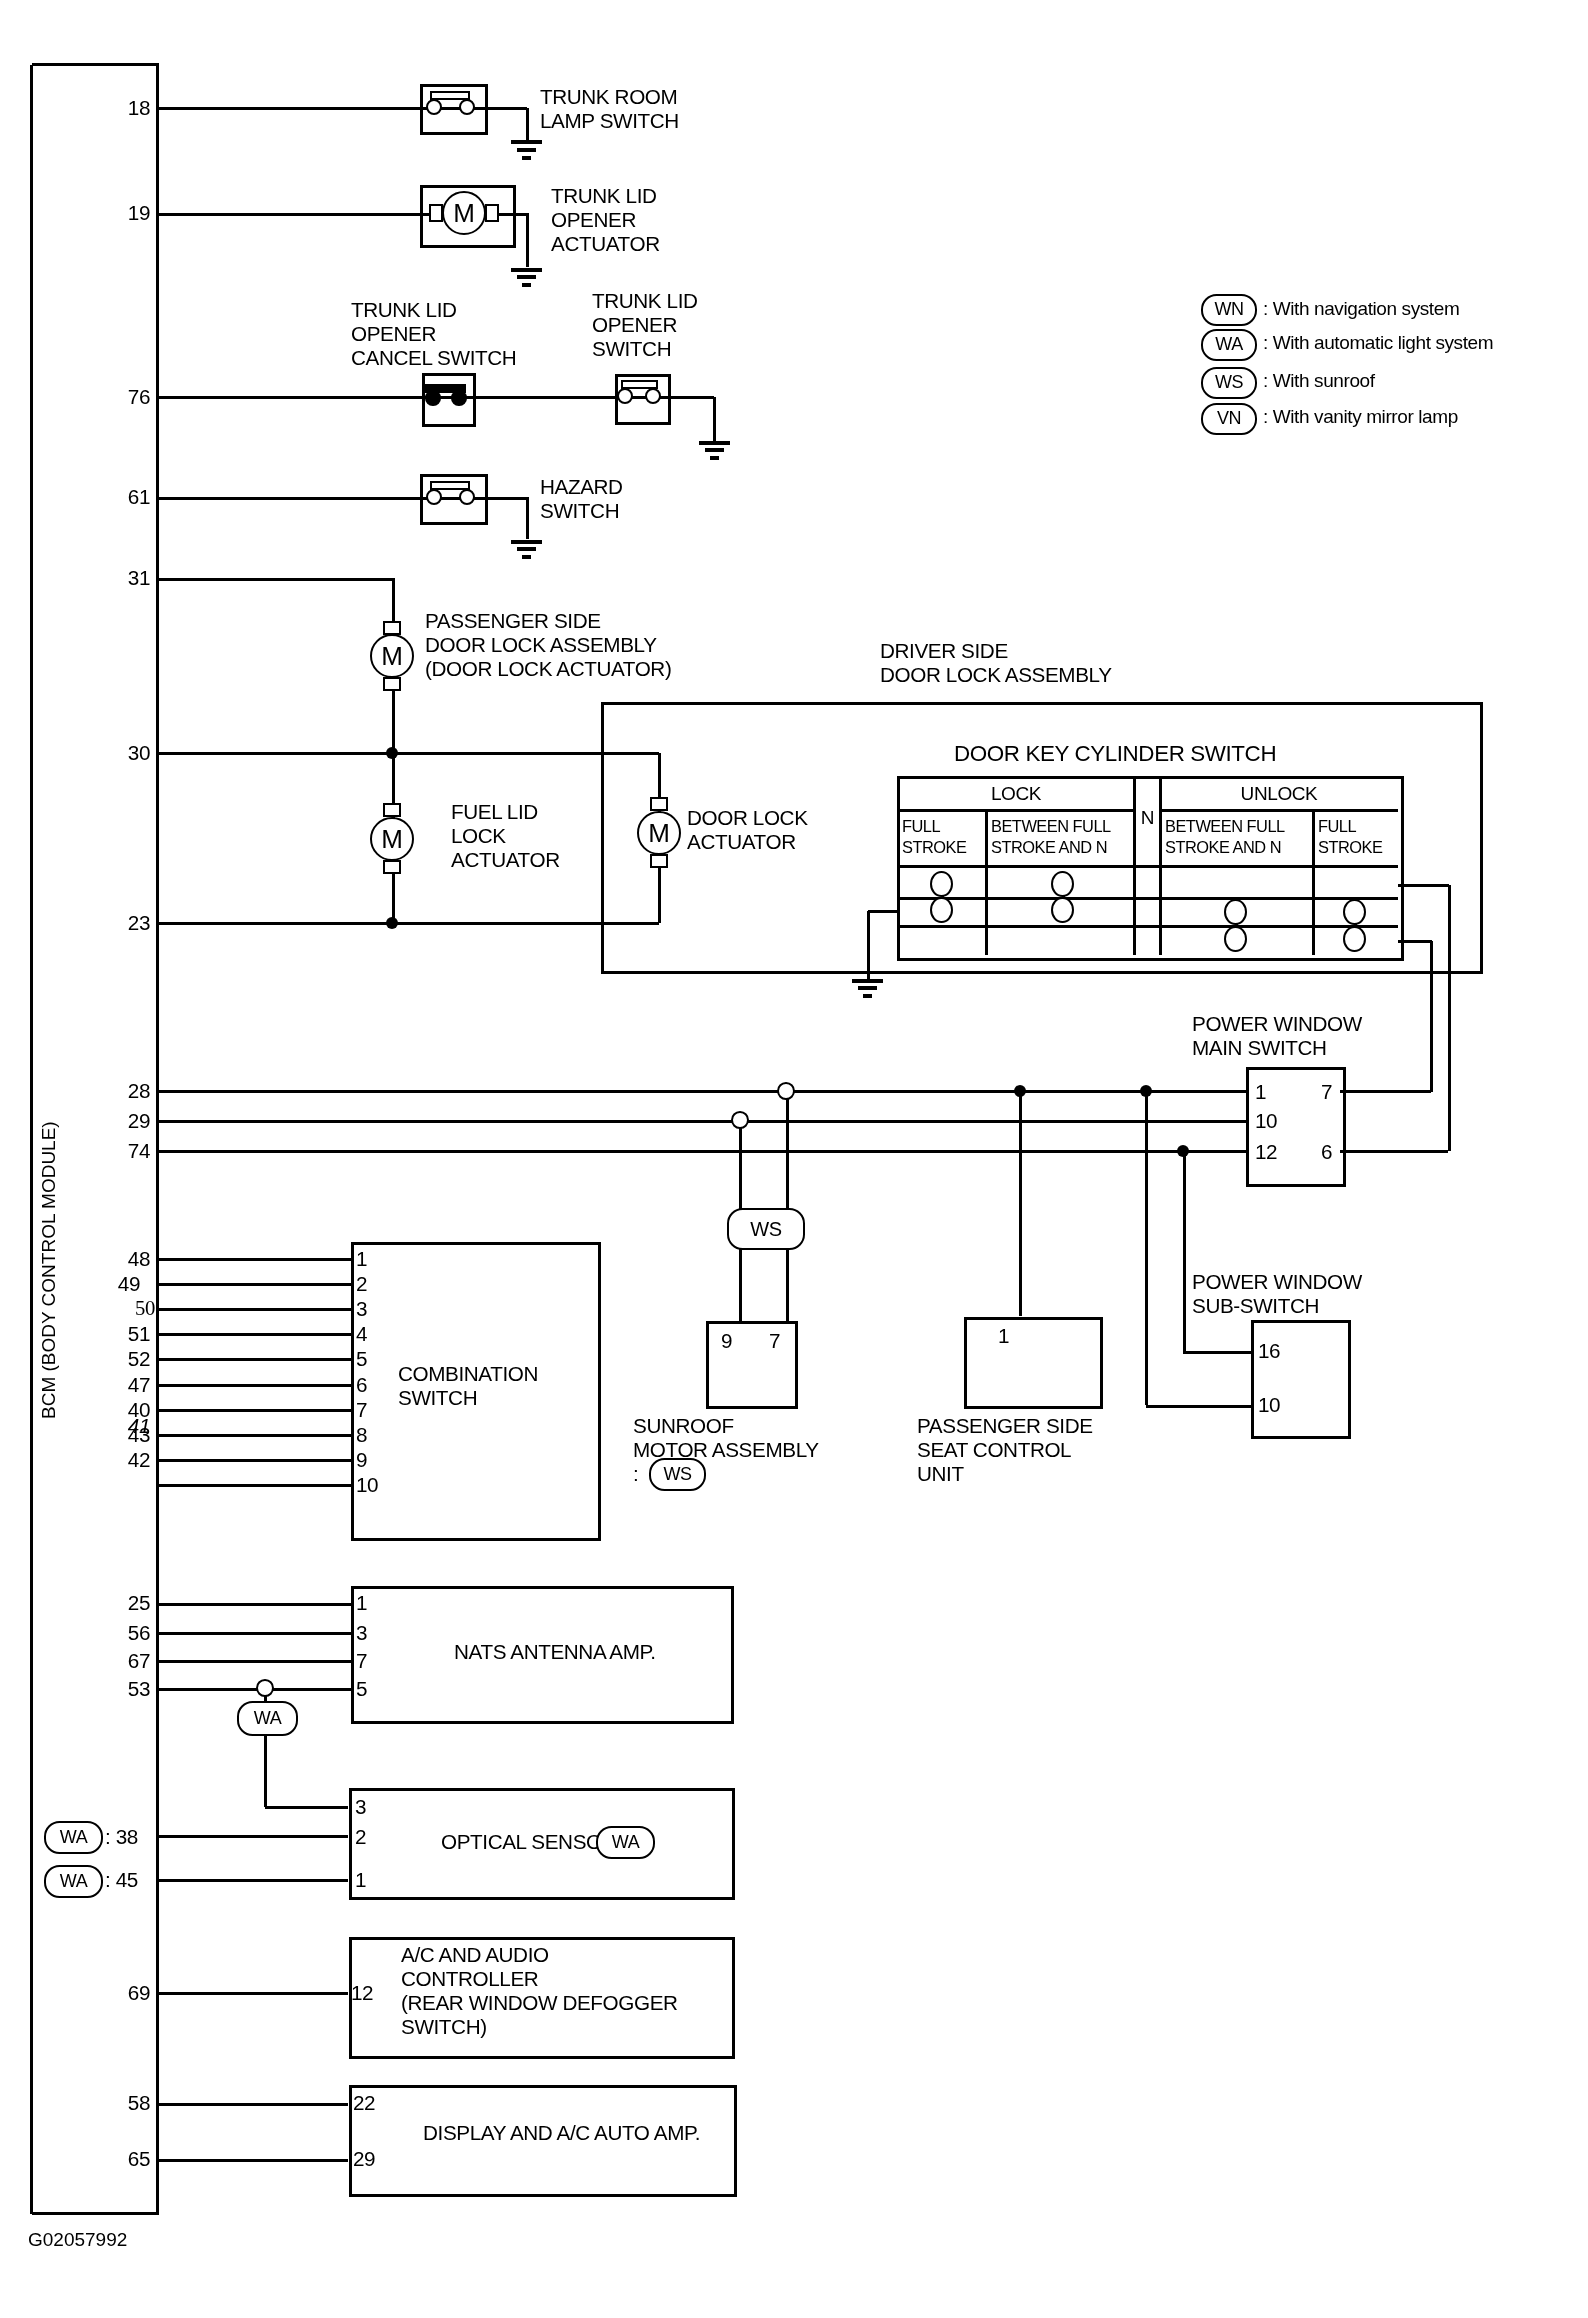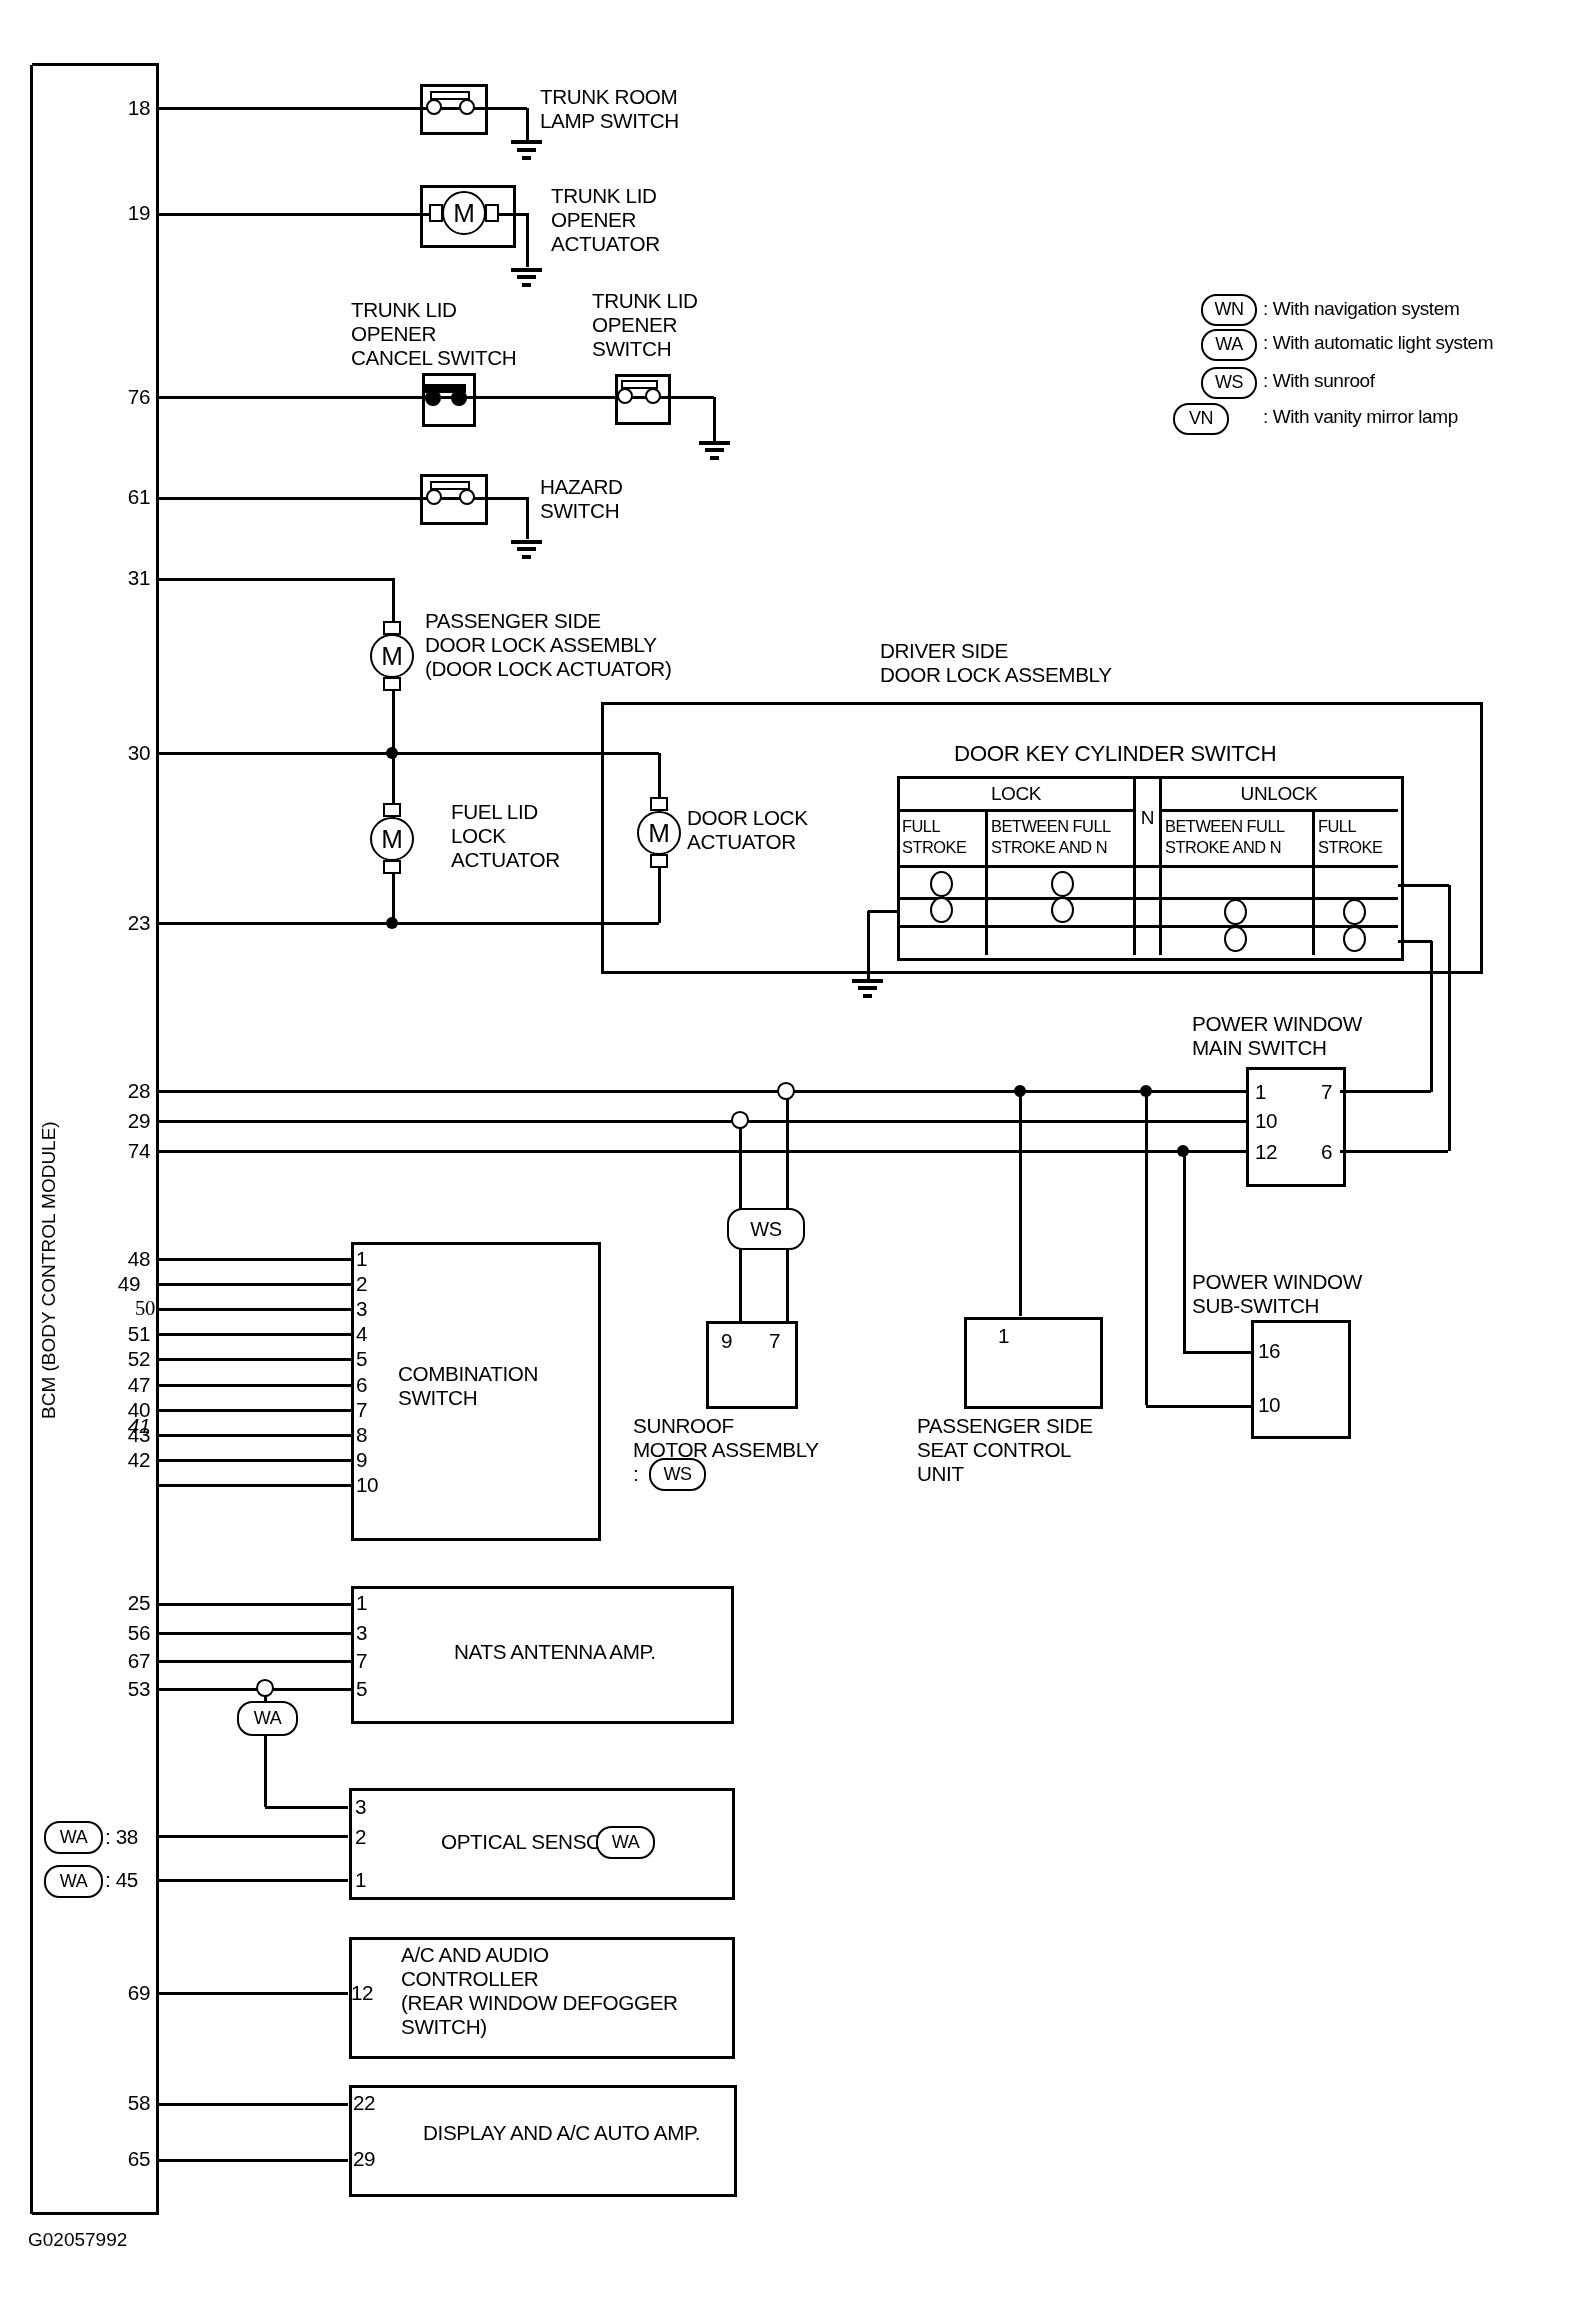--- a/index.html
+++ b/index.html
@@ -69,21 +69,21 @@
   <div class="cpin" style="left:105px;top:1825px;">: 38</div>
   <div class="tag" style="left:44px;top:1865px;width:55px;height:29px;">WA</div>
   <div class="cpin" style="left:105px;top:1868px;">: 45</div>
 
   <div class="tag" style="left:1201px;top:294px;width:52px;height:27.5px;">WN</div>
   <div class="lbl" style="left:1263px;top:297px;font-size:19px;">: With navigation system</div>
   <div class="tag" style="left:1201px;top:329px;width:52px;height:27.5px;">WA</div>
   <div class="lbl" style="left:1263px;top:331px;font-size:19px;">: With automatic light system</div>
   <div class="tag" style="left:1201px;top:367px;width:52px;height:27.5px;">WS</div>
   <div class="lbl" style="left:1263px;top:369px;font-size:19px;">: With sunroof</div>
-  <div class="tag" style="left:1173px;top:403px;width:52px;height:27.5px;text-align:center;">VN</div>
+  <div class="tag" style="left:1201px;top:403px;width:52px;height:27.5px;text-align:center;">VN</div>
   <div class="lbl" style="left:1263px;top:405px;font-size:19px;">: With vanity mirror lamp</div>
 
   <div class="box" style="left:420px;top:84px;width:62px;height:45px;"></div>
   <div class="box" style="left:420px;top:185px;width:90px;height:57px;"></div>
   <div class="box" style="left:422px;top:373px;width:48px;height:48px;"></div>
   <div class="box" style="left:615px;top:374px;width:50px;height:45px;"></div>
   <div class="box" style="left:420px;top:474px;width:62px;height:45px;"></div>
   <div class="box" style="left:601px;top:702px;width:876px;height:266px;"></div>
   <div class="box" style="left:1246px;top:1067px;width:94px;height:114px;"></div>
   <div class="box" style="left:1251px;top:1320px;width:94px;height:113px;"></div>

